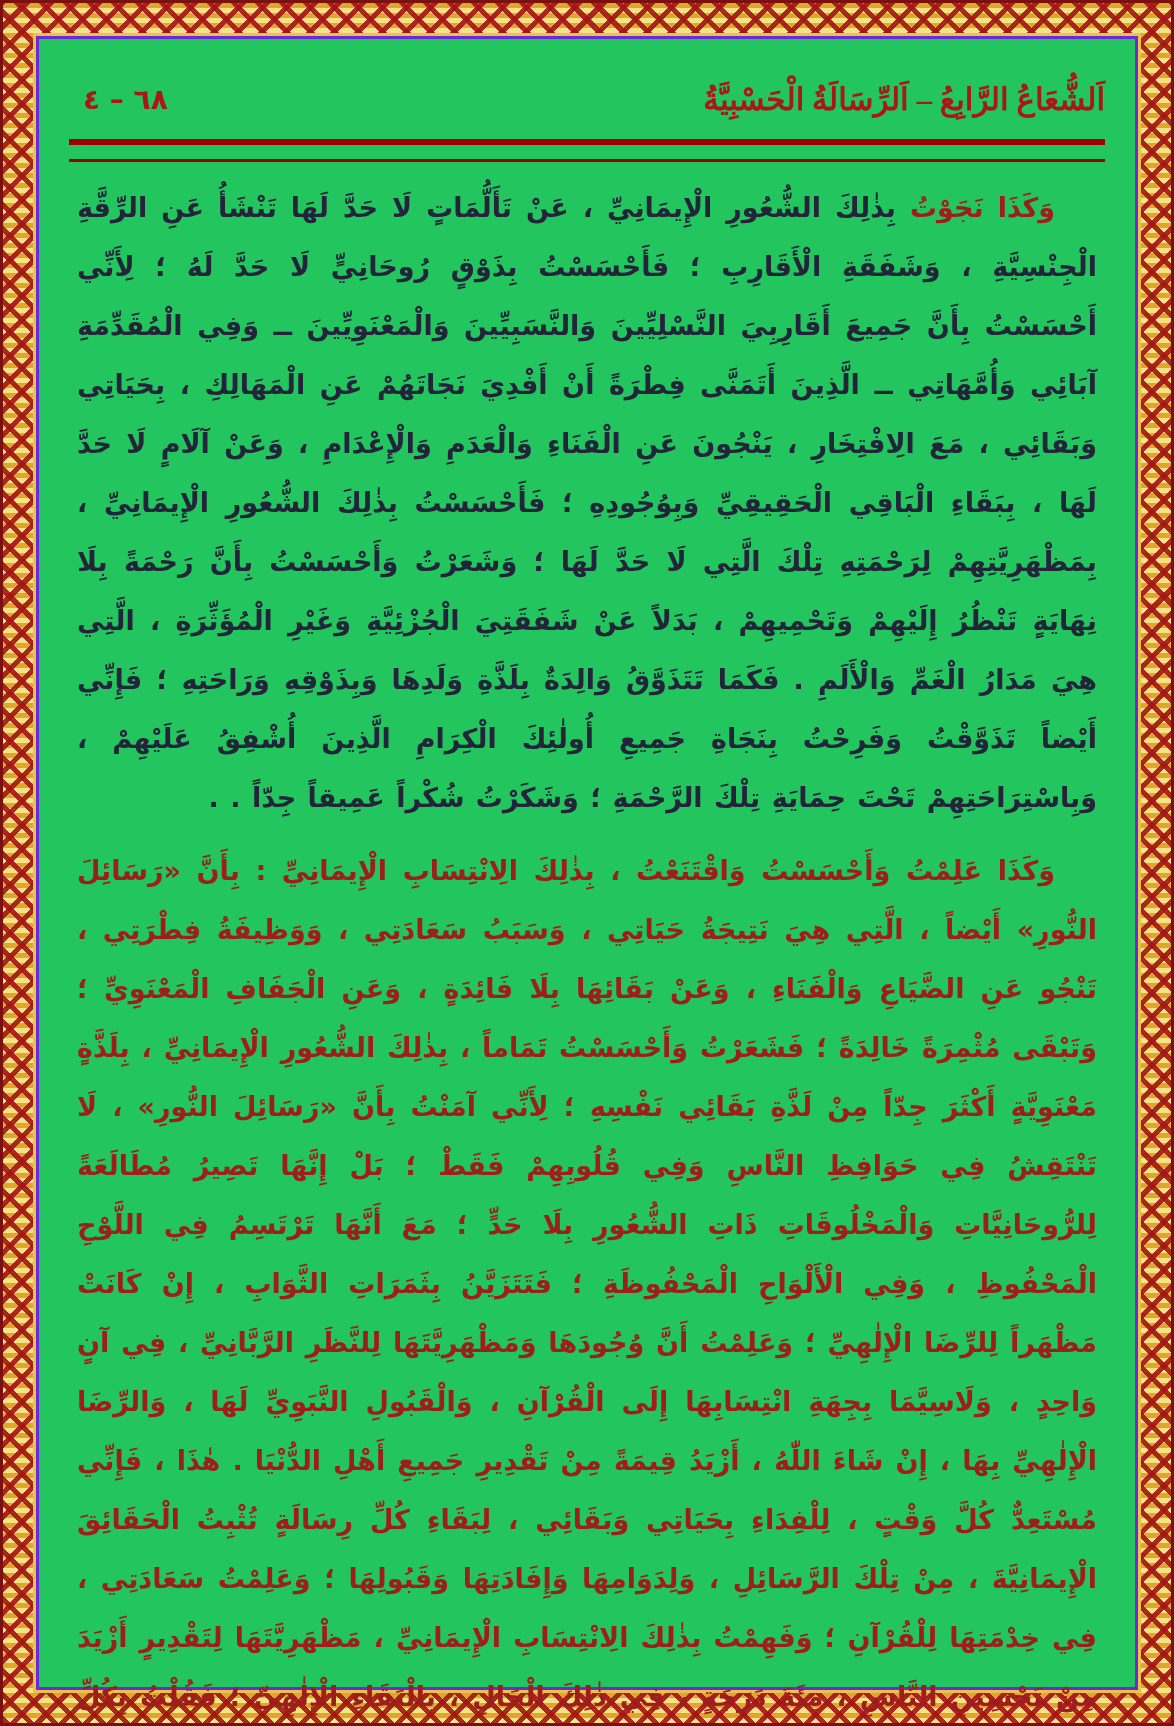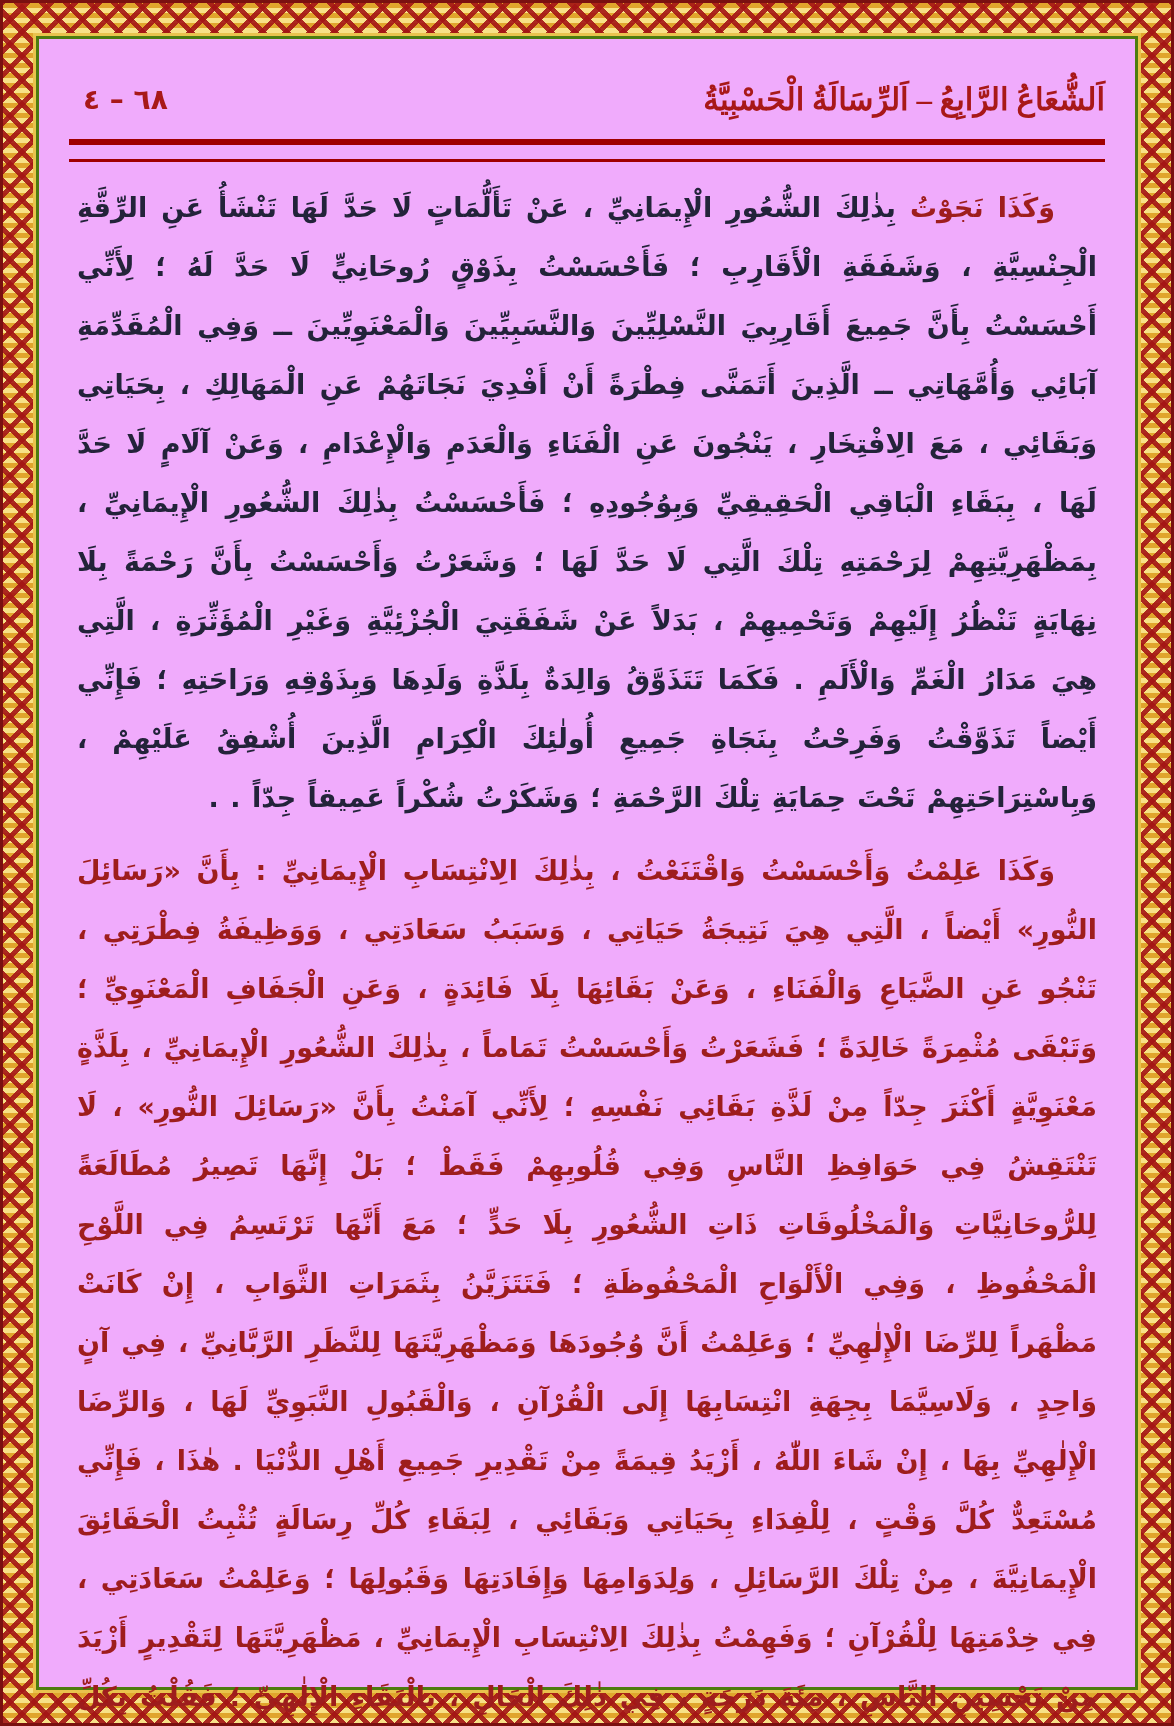--- a/index.html
+++ b/index.html
@@ -25,22 +25,22 @@
     position:absolute;inset:0;
     background:
       repeating-linear-gradient(45deg, rgba(164,21,21,.9) 0 5px, rgba(164,21,21,0) 5px 17px),
       repeating-linear-gradient(-45deg, rgba(164,21,21,.9) 0 5px, rgba(164,21,21,0) 5px 17px),
       repeating-linear-gradient(0deg, var(--frame-gold-light) 0 5px, var(--frame-gold-dark) 5px 10px);
     border:3px solid #7a1010;
     box-sizing:border-box;
   }
   .content{
     position:absolute;inset:36px;
-    background:#f0abfc;
-    border:3px solid #4d7c0f;
+    background:#22c55e;
+    border:3px solid #6d28d9;
     box-shadow:0 0 0 3px #e9c34d;
     box-sizing:border-box;
     padding:24px 30px 12px 30px;
     direction:rtl;
   }
   .hdr{position:relative;height:74px;}
   .title{
     margin:0;
     text-align:right;
     font-size:31px;

